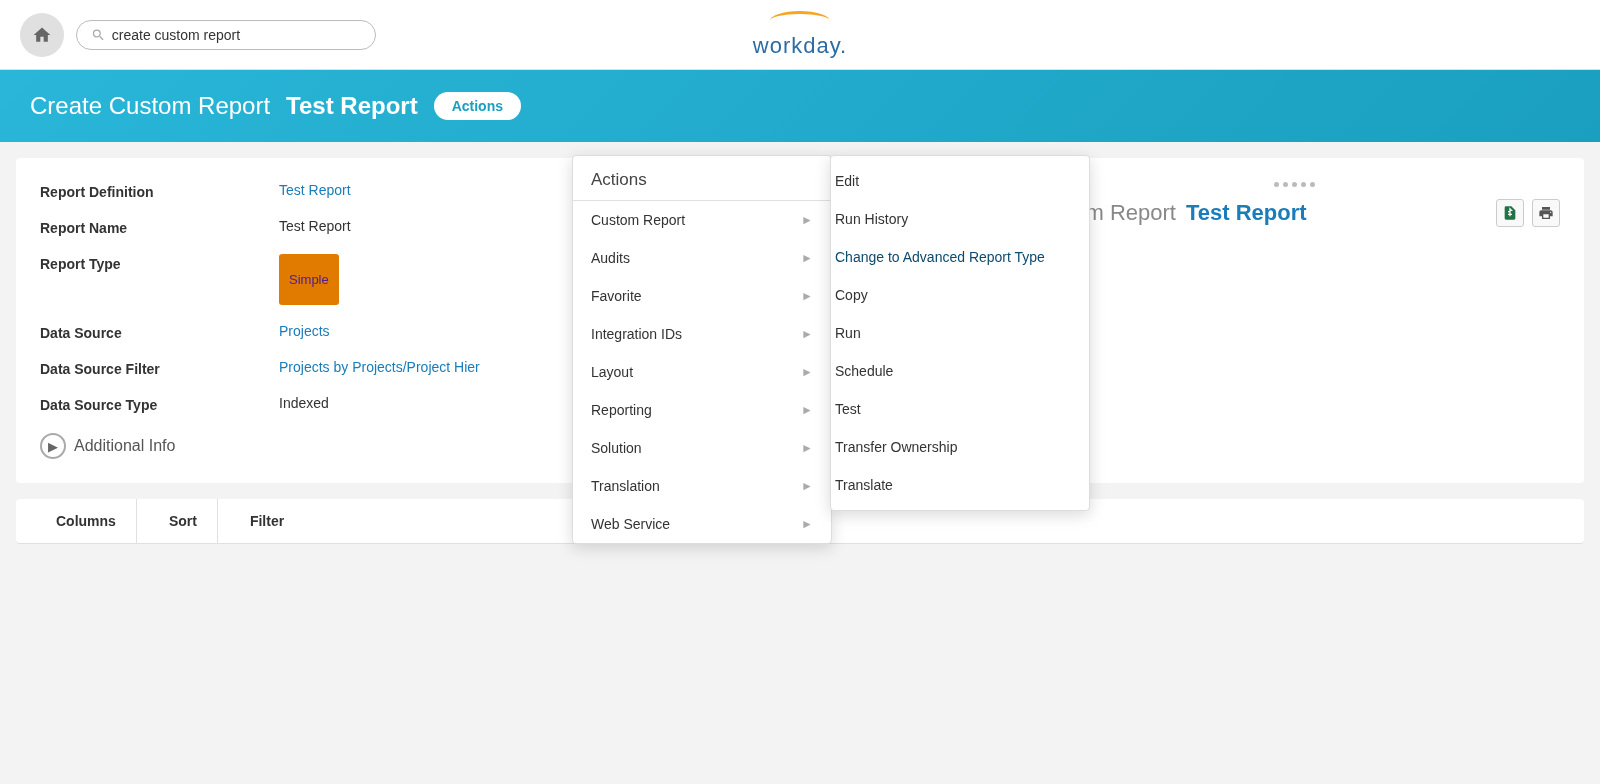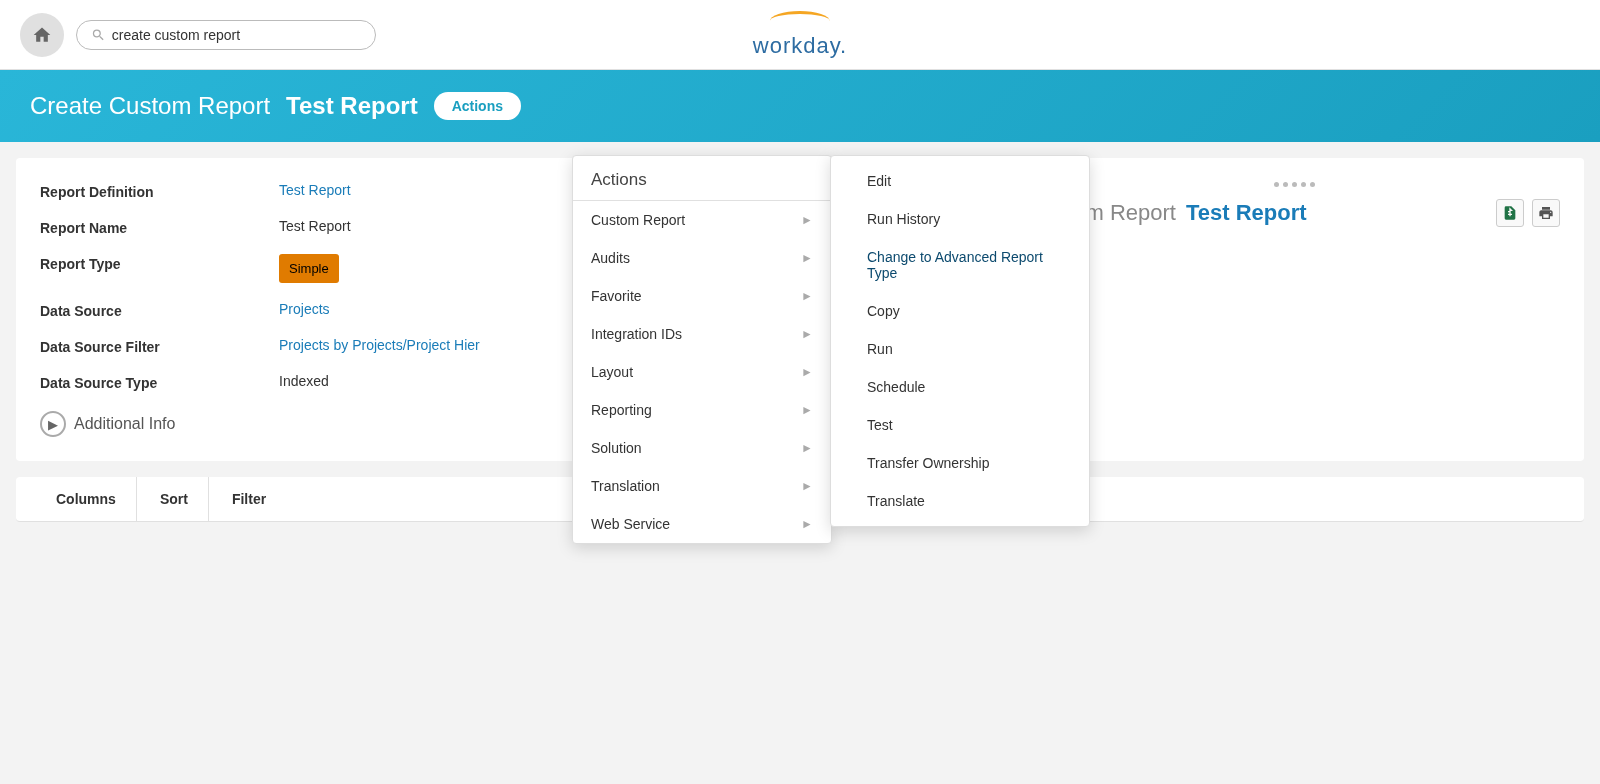--- a/index.html
+++ b/index.html
@@ -120,22 +120,22 @@
     .field-value {
       font-size: 14px;
       color: #333;
     }
     .field-value.link {
       color: #1a7cb8;
       cursor: pointer;
     }
     .field-value.badge-orange {
       background: #e07b00;
-      color: #000000;
-      padding: 7px 10px;
+      color: #4c1d95;
+      padding: 18px 10px;
       border-radius: 3px;
       font-size: 13px;
       font-weight: 500;
     }
     .additional-info {
       display: flex;
       align-items: center;
       gap: 8px;
       margin-top: 20px;
       cursor: pointer;
@@ -203,21 +203,21 @@
       background: #f9f9f9;
     }
 
     
     .bottom-tabs {
       background: #fff;
       margin: 0 16px 16px 16px;
       border-radius: 4px;
       padding: 0 20px;
       display: flex;
-      gap: 3px;
+      gap: 12px;
       border-bottom: 1px solid #e0e0e0;
     }
     .tab-item {
       padding: 14px 20px;
       font-size: 14px;
       font-weight: 600;
       color: #333;
       cursor: pointer;
       border-right: 1px solid #e0e0e0;
     }
@@ -260,21 +260,21 @@
       left: 830px;
       background: #fff;
       border: 1px solid #ddd;
       box-shadow: 0 4px 16px rgba(0,0,0,0.15);
       border-radius: 4px;
       width: 260px;
       z-index: 101;
       padding: 6px 0;
     }
     .sub-item {
-      padding: 11px 36px;
+      padding: 11px 4px;
       font-size: 14px;
       color: #333;
       cursor: pointer;
     }
     .sub-item.highlight { color: #0c4a6e; font-weight: 500; }
   </style>
 </head>
 <body>
 
 <nav class="top-nav">

